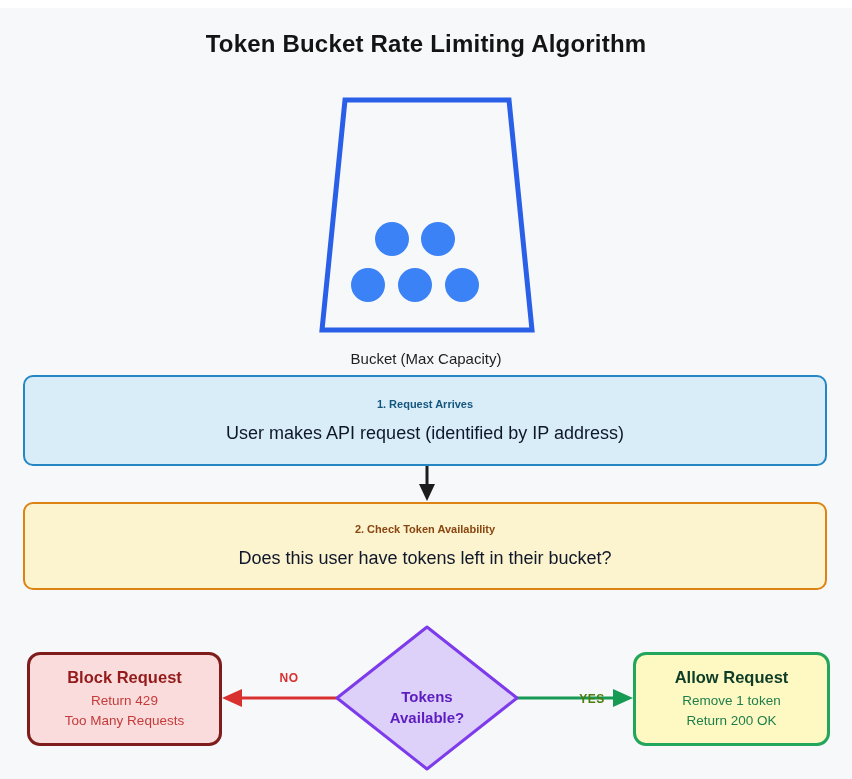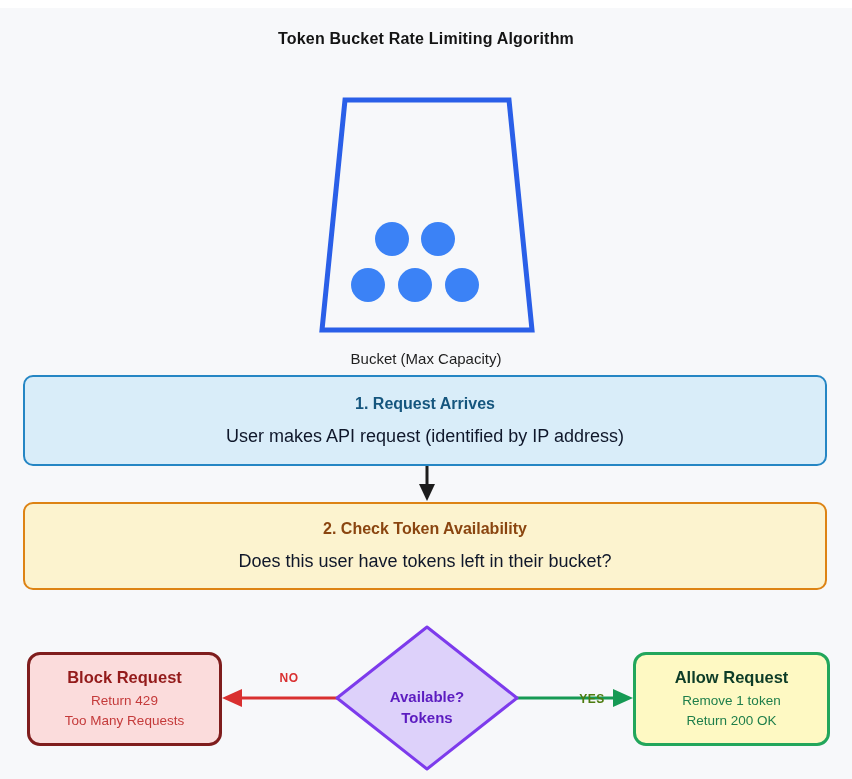--- a/index.html
+++ b/index.html
@@ -23,21 +23,21 @@
   .diagram-layer {
     position: absolute;
     left: 0; top: 0;
     pointer-events: none;
   }
   .page-title {
     position: absolute;
     left: 0; top: 30px;
     width: 852px;
     text-align: center;
-    font-size: 16px;
+    font-size: 24px;
     font-weight: bold;
     color: #141414;
     letter-spacing: 0.2px;
   }
   .bucket-label {
     position: absolute;
     left: 0; top: 350px;
     width: 852px;
     text-align: center;
     font-size: 15px;
@@ -48,21 +48,21 @@
     left: 23px;
     width: 800px;
     border-radius: 10px;
     display: flex;
     flex-direction: column;
     align-items: center;
     justify-content: center;
     text-align: center;
   }
   .step-box .step-title {
-    font-size: 16px;
+    font-size: 11px;
     font-weight: bold;
     margin-bottom: 13px;
   }
   .step-box .step-subtitle {
     font-size: 18px;
     color: #0f172a;
   }
   .step-1 {
     top: 375px;
     height: 87px;
@@ -184,19 +184,19 @@
     <div class="outcome-line">Too Many Requests</div>
   </div>
 
   <div class="outcome-box allow-box">
     <div class="outcome-title">Allow Request</div>
     <div class="outcome-line">Remove 1 token</div>
     <div class="outcome-line">Return 200 OK</div>
   </div>
 
   <div class="decision-label">
+    <div>Tokens</div>
     <div>Available?</div>
-    <div>Tokens</div>
   </div>
 
   <div class="branch-label no-label">NO</div>
   <div class="branch-label yes-label">YES</div>
 </div>
 
 </body></html>

